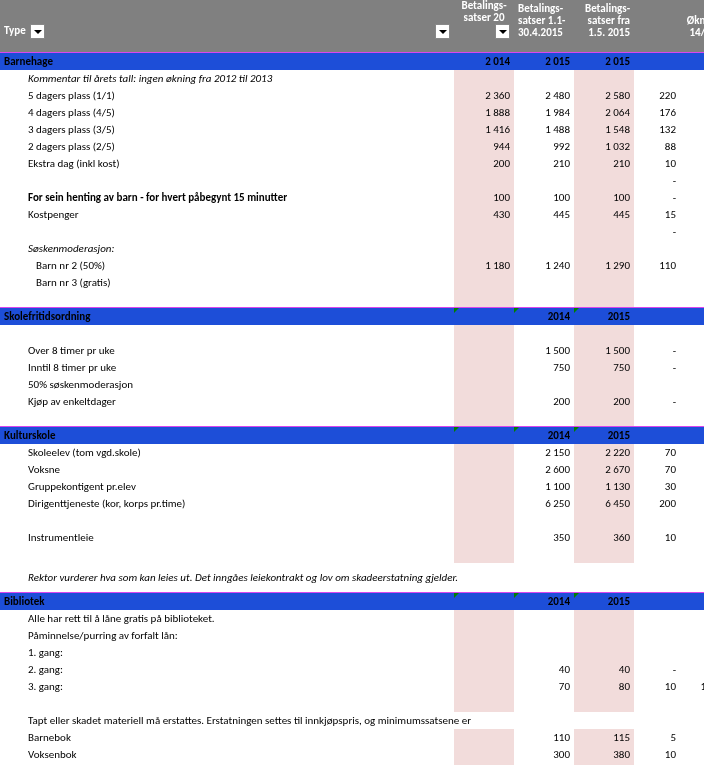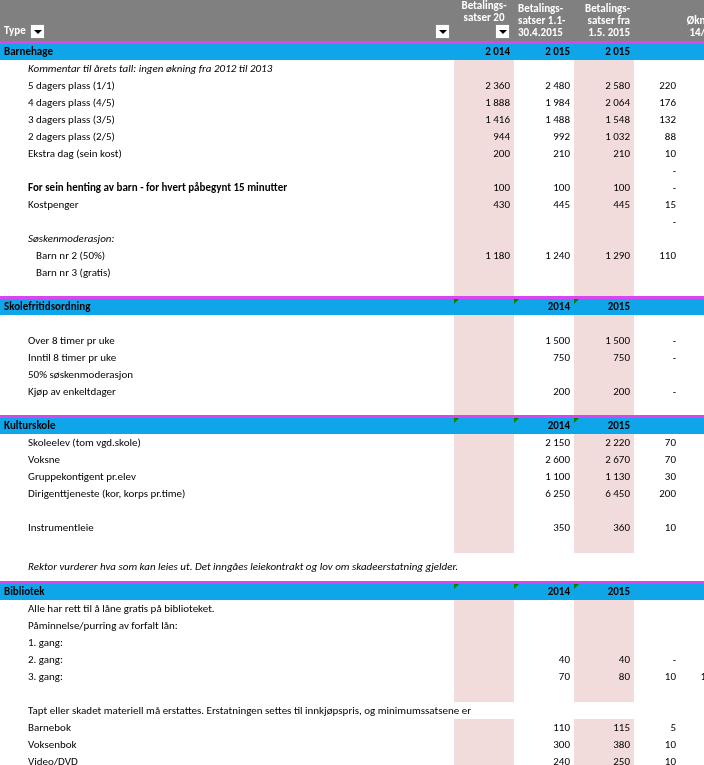--- a/index.html
+++ b/index.html
@@ -24,21 +24,21 @@
     white-space: nowrap;
   }
   .hdr-row td {
     background: #808080;
     color: #fff;
     font-weight: bold;
     height: 36px;
     vertical-align: bottom;
     white-space: normal;
     line-height: 1.1;
-    padding-bottom: 2px;
+    padding-bottom: 13px;
   }
   .hdr-row .type-cell { vertical-align: bottom; }
   .filter-btn {
     display: inline-block;
     width: 15px;
     height: 15px;
     background: #fff;
     border: 1px solid #888;
     position: relative;
     vertical-align: middle;
@@ -46,23 +46,23 @@
   }
   .filter-btn::after {
     content: "";
     position: absolute;
     left: 3px; top: 5px;
     border-left: 4px solid transparent;
     border-right: 4px solid transparent;
     border-top: 4px solid #000;
   }
   .section-row td {
-    background: #0ea5e9;
+    background: #1d4ed8;
     font-weight: bold;
-    border-top: 3px solid #d946ef;
+    border-top: 1px solid #d946ef;
   }
   .pink { background: #f2dcdb; }
   .num { text-align: right; font-family: Calibri, Arial, sans-serif; }
   .bold { font-weight: bold; margin-left: 37px; }
   .italic { font-style: italic; }
   .pad2 { padding-left: 12px !important; }
   .tri {
     position: relative;
   }
   .tri::before {
@@ -159,21 +159,21 @@
         <td></td>
         <td>2 dagers plass (2/5)</td>
         <td class="num pink">944</td>
         <td class="num">992</td>
         <td class="num pink">1 032</td>
         <td class="num">88</td>
         <td class="num">9 %</td>
       </tr>
   <tr>
         <td></td>
-        <td>Ekstra dag (sein kost)</td>
+        <td>Ekstra dag (inkl kost)</td>
         <td class="num pink">200</td>
         <td class="num">210</td>
         <td class="num pink">210</td>
         <td class="num">10</td>
         <td class="num">5 %</td>
       </tr>
   <tr>
         <td></td>
         <td></td>
         <td class="pink"></td>

